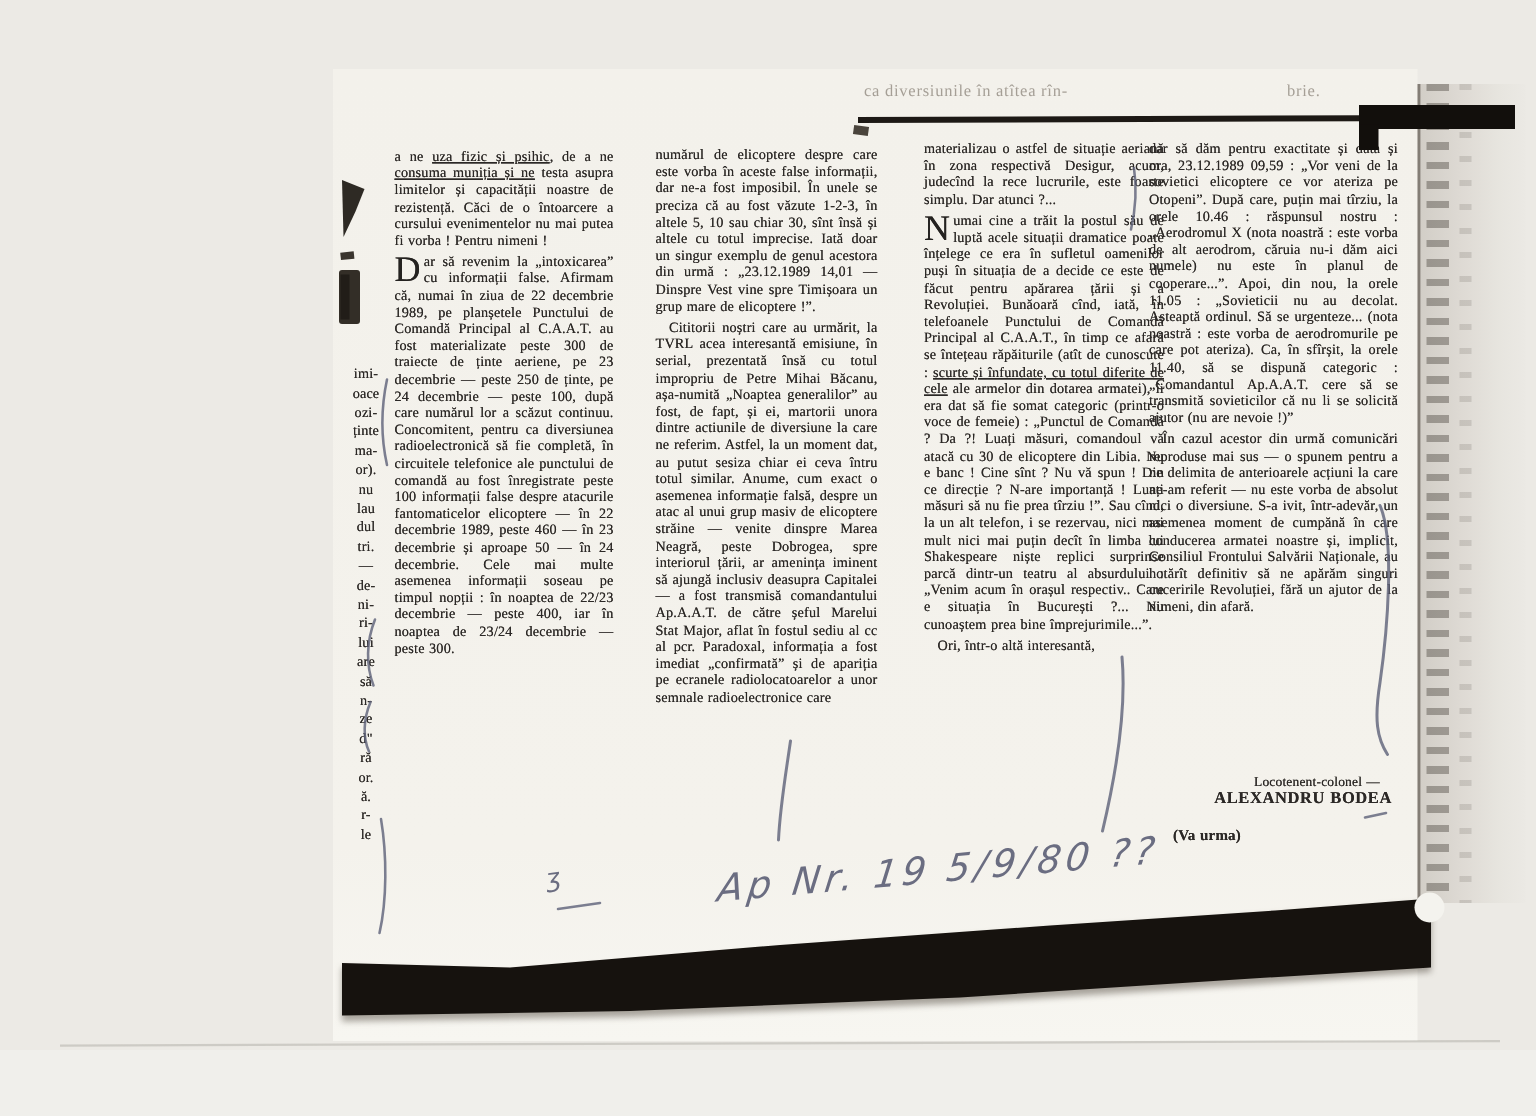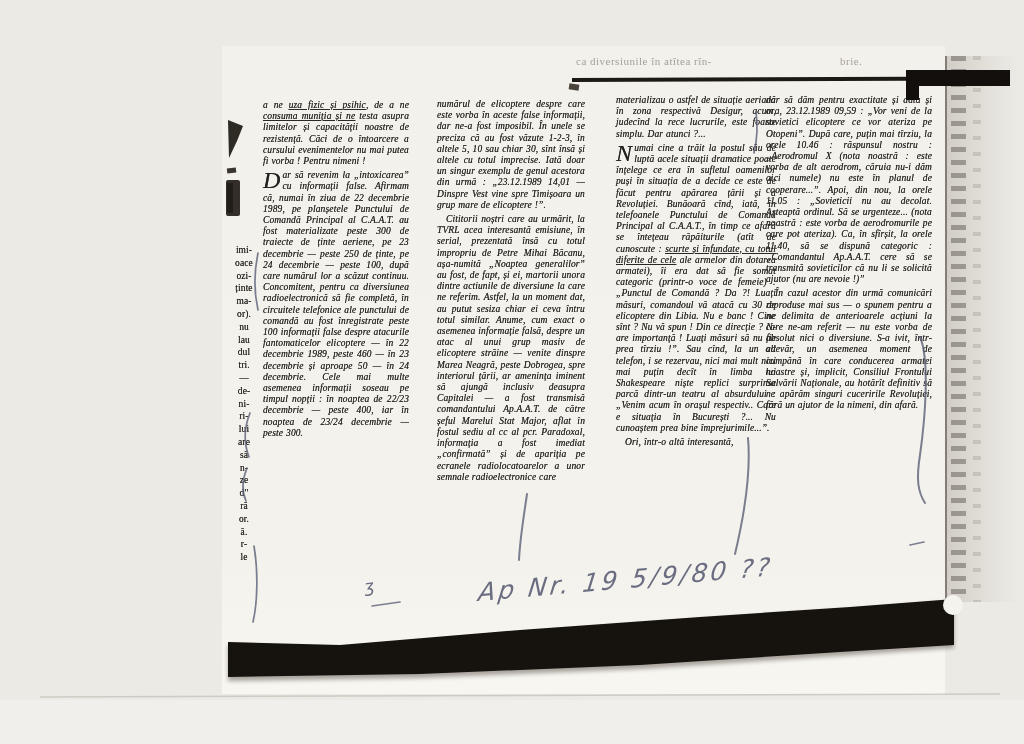--- a/index.html
+++ b/index.html
@@ -12,21 +12,20 @@
   .clipping{
     position:absolute;left:222px;top:46px;width:723px;height:648px;
     background:linear-gradient(180deg,#f3f1eb 0%,#f4f2ec 80%,#f7f6f1 100%);
   }
   .col{
     position:absolute;
     font-size:9.5px;line-height:11.2px;color:#2b2826;
     text-align:justify;text-justify:inter-word;
     letter-spacing:.12px;word-spacing:.4px;
     text-shadow:0 0 .35px rgba(45,40,35,.85);
-    font-style:italic;
   }
   .col p{margin:0 0 3px 0;}
   .col p.indent{text-indent:9px;}
   .dropcap{
     float:left;font-size:24px;line-height:19px;padding:1px 2px 0 0;
     color:#242220;
   }
   u{text-decoration-thickness:1px;text-underline-offset:1px;}
   
   .fragcol{
@@ -75,21 +74,21 @@
   }
   .bottom-light{position:absolute;left:0;top:700px;width:1024px;height:44px;background:#f0efeb;}
   svg.overlay{position:absolute;left:0;top:0;pointer-events:none;}
 </style>
 </head>
 <body>
 
 <div class="clipping">
 
   <span class="topfrag" style="left:354px">ca diversiunile în atîtea rîn-</span>
-  <span class="topfrag" style="left:618px">brie.</span>
+  <span class="topfrag" style="left:636px">brie.</span>
 
   <div class="fragcol">
       <div>imi-</div>
       <div>oace</div>
       <div>ozi-</div>
       <div>ținte</div>
       <div>ma-</div>
       <div>or).</div>
       <div>nu</div>
       <div>lau</div>
@@ -126,20 +125,25 @@
       <p>materializau o astfel de situație aeriană în zona respectivă Desigur, acum, judecînd la rece lucrurile, este foarte simplu. Dar atunci ?...</p>
       <p><span class="dropcap">N</span>umai cine a trăit la postul său de luptă acele situații dramatice poate înțelege ce era în sufletul oamenilor puși în situația de a decide ce este de făcut pentru apărarea țării și a Revoluției. Bunăoară cînd, iată, în telefoanele Punctului de Comandă Principal al C.A.A.T., în timp ce afară se întețeau răpăiturile (atît de cunoscute : <u>scurte și înfundate, cu totul diferite de cele</u> ale armelor din dotarea armatei), îi era dat să fie somat categoric (printr-o voce de femeie) : „Punctul de Comandă ? Da ?! Luați măsuri, comandoul vă atacă cu 30 de elicoptere din Libia. Nu e banc ! Cine sînt ? Nu vă spun ! Din ce direcție ? N-are importanță ! Luați măsuri să nu fie prea tîrziu !”. Sau cînd, la un alt telefon, i se rezervau, nici mai mult nici mai puțin decît în limba lui Shakespeare niște replici surprinse parcă dintr-un teatru al absurdului : „Venim acum în orașul respectiv.. Care e situația în București ?... Nu cunoaștem prea bine împrejurimile...”.</p>
       <p class="indent">Ori, într-o altă interesantă,</p>
     </div>
 
   <div class="col" style="left:544px;top:49px;width:166px;">
   <p>dar să dăm pentru exactitate și data și ora, 23.12.1989 09,59 : „Vor veni de la sovietici elicoptere ce vor ateriza pe Otopeni”. După care, puțin mai tîrziu, la orele 10.46 : răspunsul nostru : „Aerodromul X (nota noastră : este vorba de alt aerodrom, căruia nu-i dăm aici numele) nu este în planul de cooperare...”. Apoi, din nou, la orele 11.05 : „Sovieticii nu au decolat. Așteaptă ordinul. Să se urgenteze... (nota noastră : este vorba de aerodromurile pe care pot ateriza). Ca, în sfîrșit, la orele 11.40, să se dispună categoric : „Comandantul Ap.A.A.T. cere să se transmită sovieticilor că nu li se solicită ajutor (nu are nevoie !)”</p>
       <p class="indent">În cazul acestor din urmă comunicări reproduse mai sus — o spunem pentru a ne delimita de anterioarele acțiuni la care ne-am referit — nu este vorba de absolut nici o diversiune. S-a ivit, într-adevăr, un asemenea moment de cumpănă în care conducerea armatei noastre și, implicit, Consiliul Frontului Salvării Naționale, au hotărît definitiv să ne apărăm singuri cuceririle Revoluției, fără un ajutor de la nimeni, din afară.</p>
     </div>
 
+  <div class="col" style="left:544px;top:456px;width:166px;">
+    <div class="byline-rank">Locotenent-colonel —</div>
+    <div class="byline-name">ALEXANDRU BODEA</div>
+    <div class="va-urma">(Va urma)</div>
+  </div>
 
   <div class="handnote">Ap Nr. 19  5/9/80 ??</div>
   <div class="squiggle">ʒ</div>
 </div>
 
 <div class="edge-strip">
   <div class="streaks"></div>
   <div class="streaks2"></div>
 </div>
 

